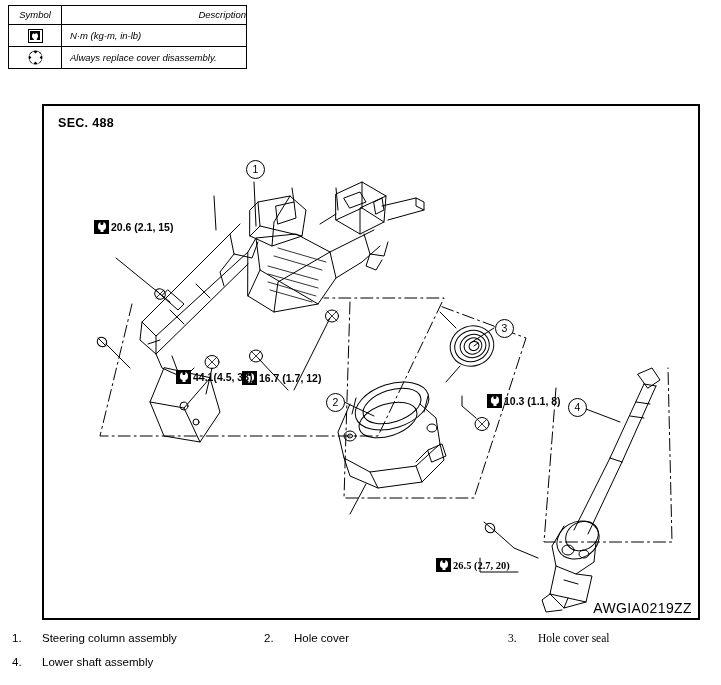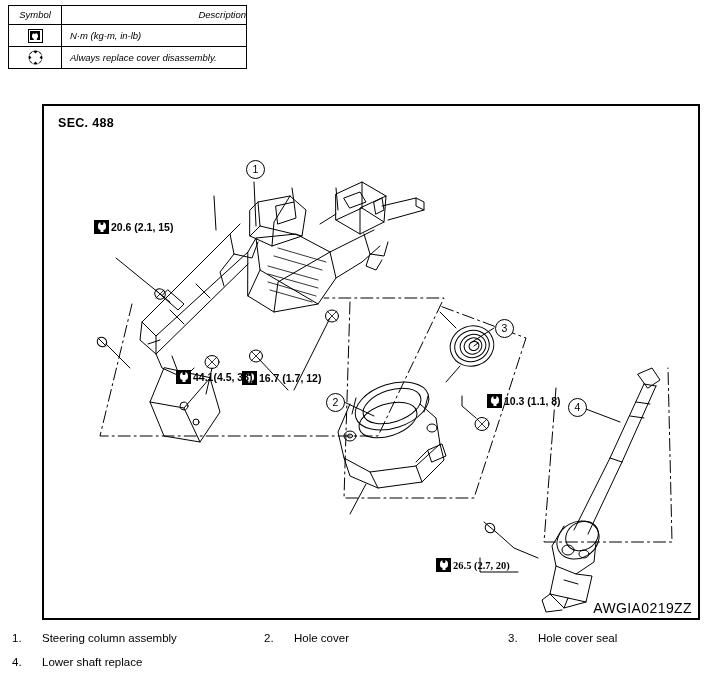--- a/index.html
+++ b/index.html
@@ -199,21 +199,21 @@
     position: absolute;
     font-size: 11.5px;
     white-space: nowrap;
   }
   .legend-item .num {
     display: inline-block;
     width: 30px;
   }
   .li-c1 { left: 12px; }
   .li-c2 { left: 264px; }
-  .li-c3 { left: 508px; }
+  .li-c3 { left: 508px; font-family: Liberation Serif, serif; }
 </style>
 </head>
 <body>
 
 <table class="symbol-table">
   <tbody>
       <tr>
     <th class="col-sym head-cell">Symbol</th>
     <th class="col-desc head-cell">Description</th>
   </tr>
@@ -468,16 +468,16 @@
     </div>
     <div class="legend-item li-c2">
       <span class="num">2.</span><span>Hole cover</span>
     </div>
     <div class="legend-item li-c3">
       <span class="num">3.</span><span>Hole cover seal</span>
     </div>
   </div>
   <div class="legend-row">
     <div class="legend-item li-c1">
-      <span class="num">4.</span><span>Lower shaft replace</span>
+      <span class="num">4.</span><span>Lower shaft assembly</span>
     </div>
   </div>
 </div>
 
 </body></html>

